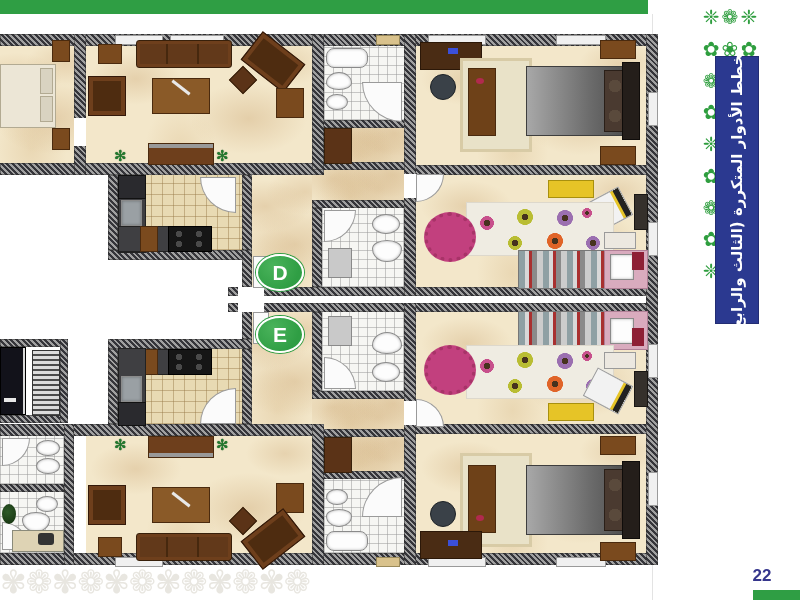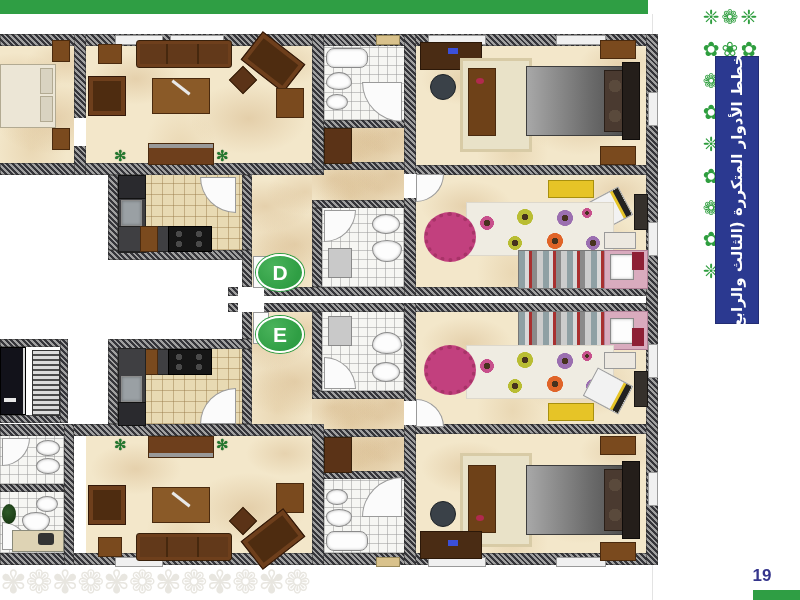--- a/index.html
+++ b/index.html
@@ -329,15 +329,15 @@
       <div class="orn-row">✿❀✿</div>
       <div class="orn-row">❁✻❁</div>
       <div class="orn-row">✿❀✿</div>
       <div class="orn-row">❈❁❈</div>
     </div>
   <div id="banner">
     <span>مخطط الأدوار المتكررة (الثالث والرابع)</span>
   </div>
 
   <div id="watermark">✾❁✾❁✾❁✾❁✾❁✾❁</div>
-  <div id="pagenum">19</div>
+  <div id="pagenum">22</div>
   <div class="r" style="left:753px;top:590px;width:47px;height:10px;background:#2f9e44;"></div>
 </div>
 
 </body></html>

